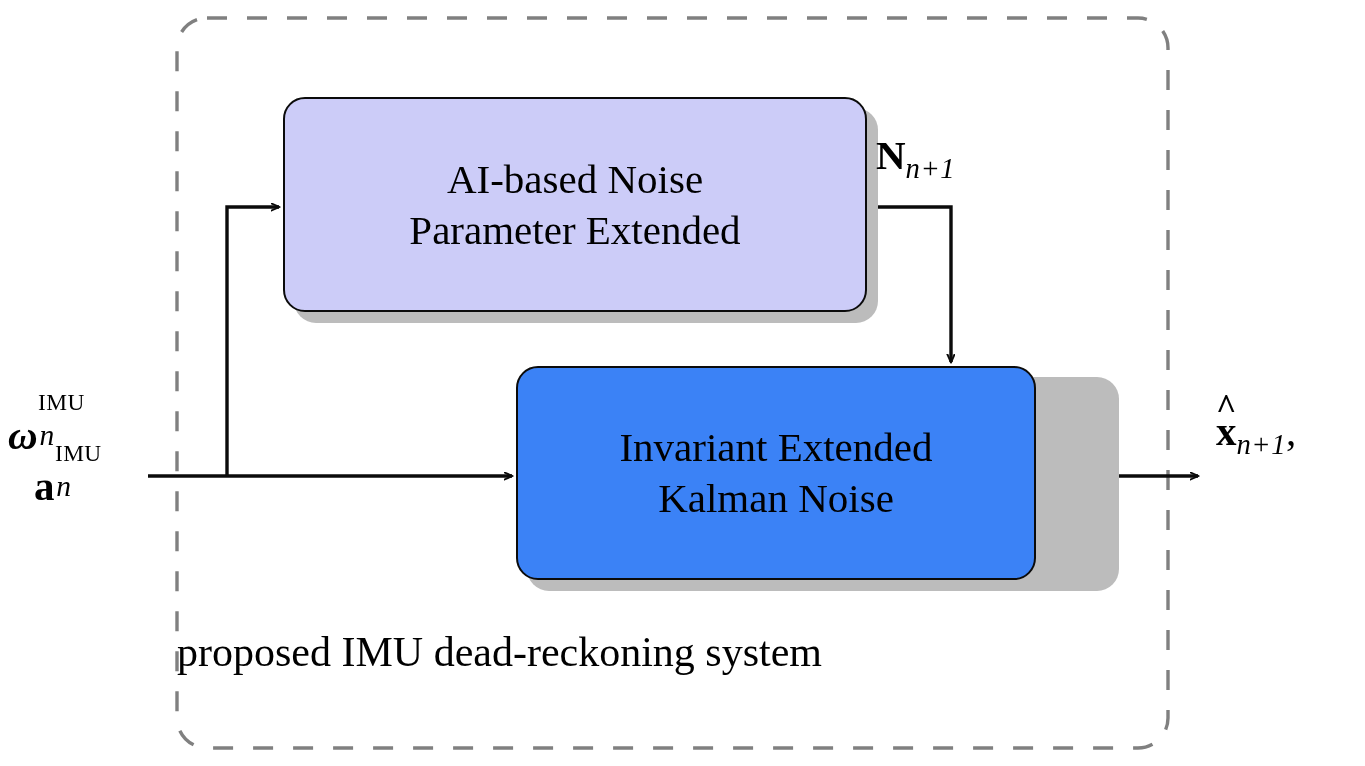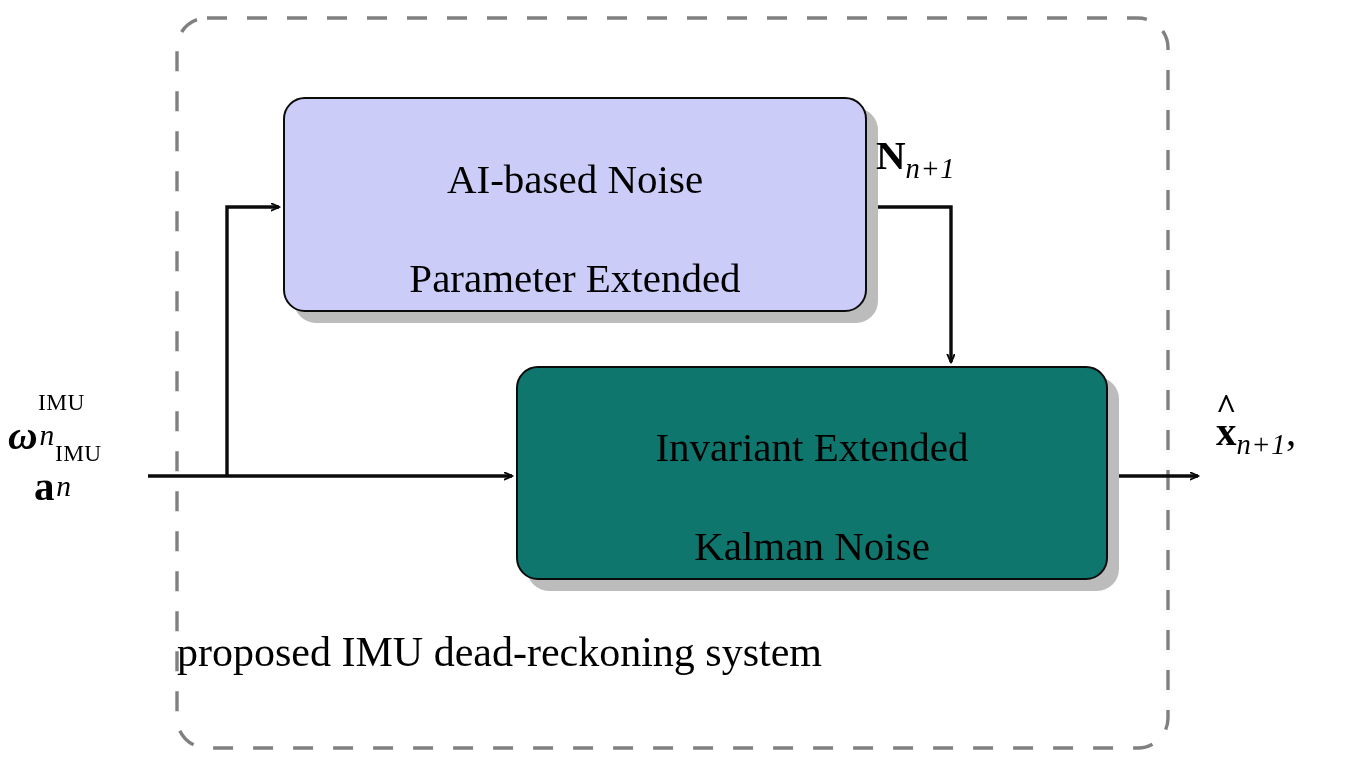--- a/index.html
+++ b/index.html
@@ -43,21 +43,20 @@
     flex-direction: column;
     align-items: center;
     justify-content: center;
     text-align: center;
     line-height: 1.24;
     z-index: 3;
   }
   .node .line1, .node .line2 {
     display: block;
     white-space: nowrap;
-    margin-top: 48px;
   }
 
   .node-shadow {
     position: absolute;
     background: #bcbcbc;
     border-radius: 22px;
     z-index: 2;
   }
 
   #node-adapter {
@@ -71,23 +70,23 @@
   #shadow-adapter {
     left: 294px;
     top: 108px;
     width: 584px;
     height: 215px;
   }
 
   #node-iekf {
     left: 516px;
     top: 366px;
-    width: 592px;
+    width: 520px;
     height: 214px;
-    background: #0f766e;
+    background: #3b82f6;
     font-size: 41px;
   }
   #shadow-iekf {
     left: 527px;
     top: 377px;
     width: 592px;
     height: 214px;
   }
 
   

